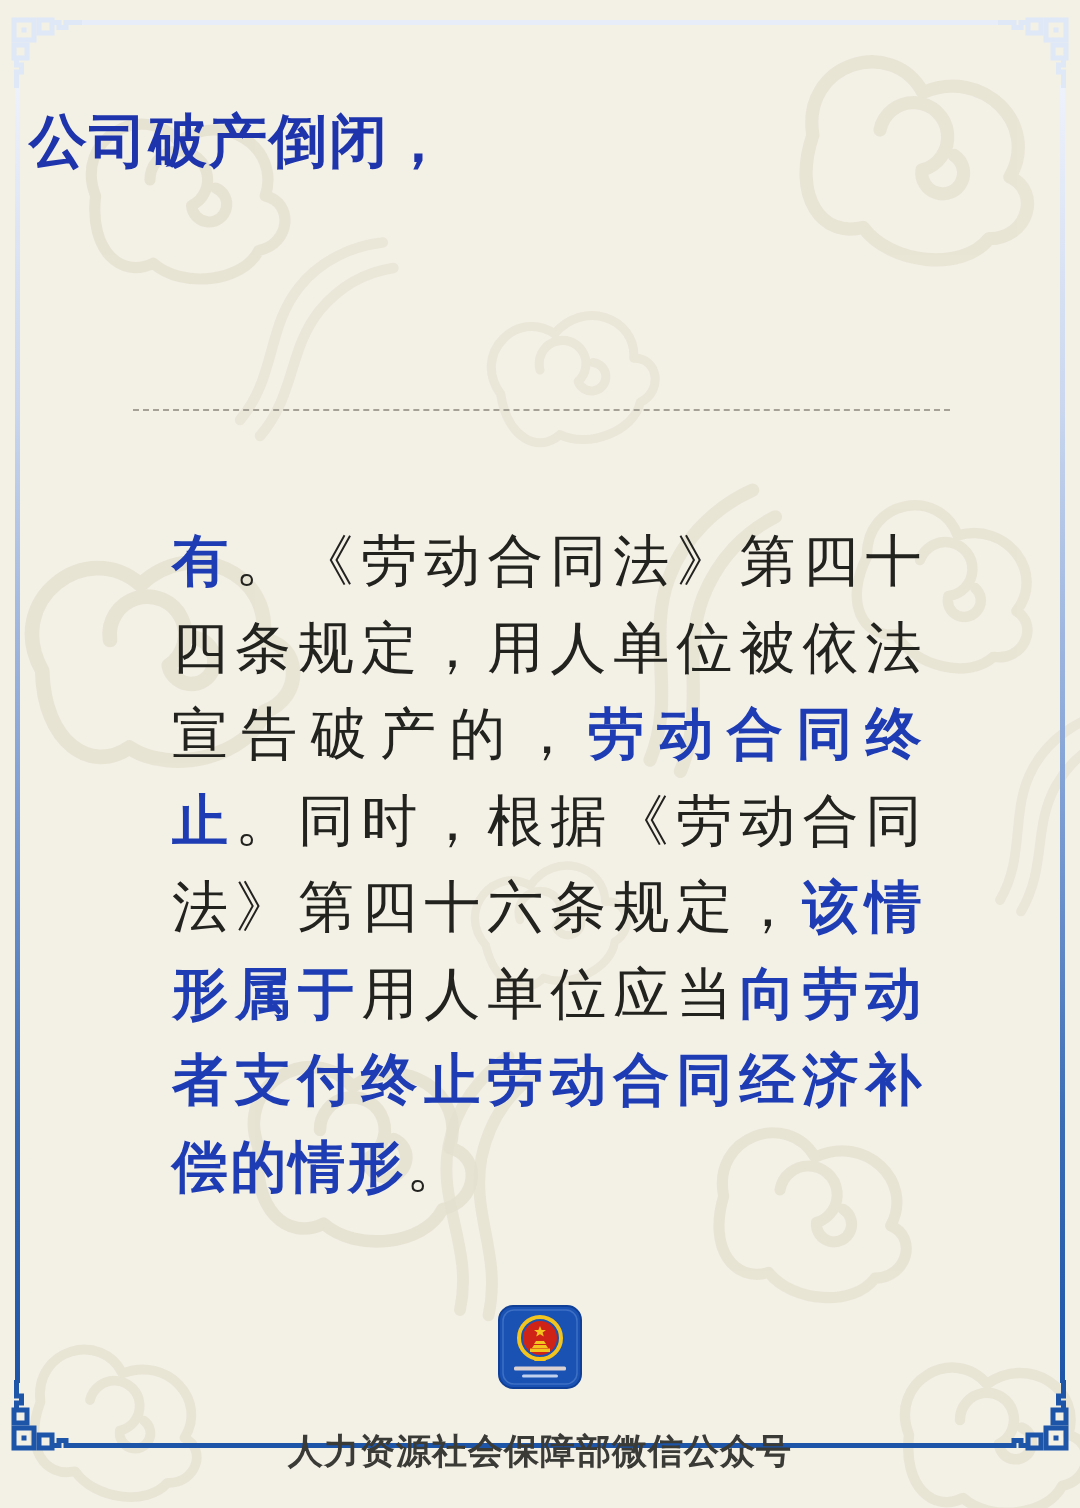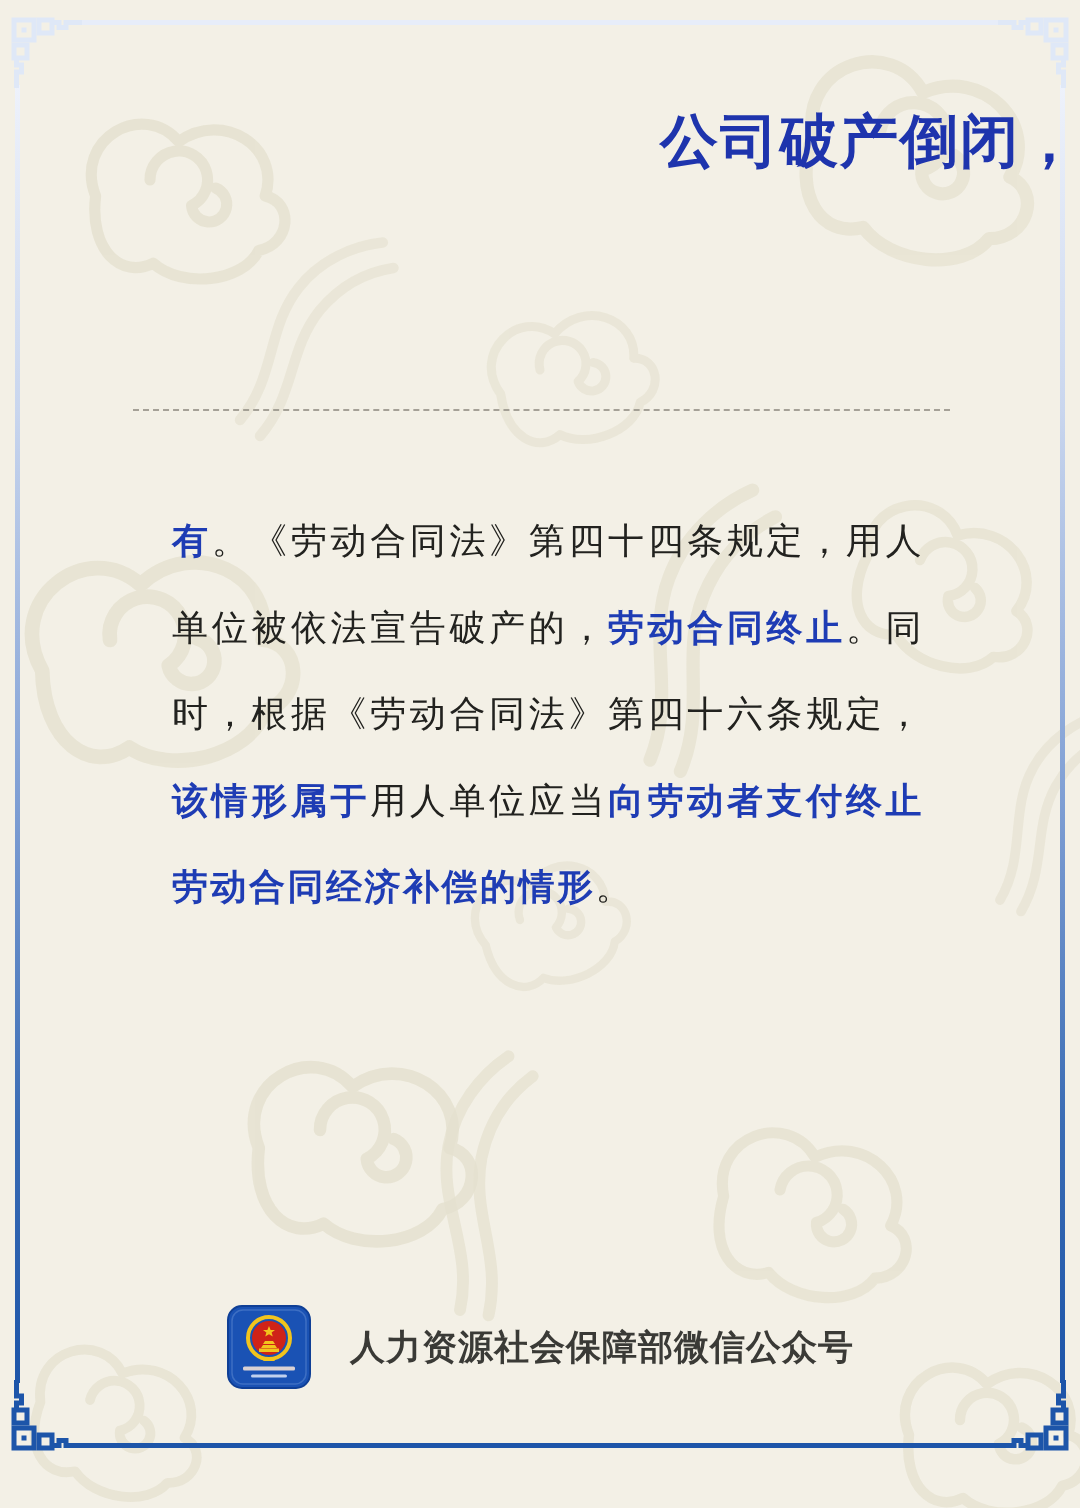--- a/index.html
+++ b/index.html
@@ -28,49 +28,50 @@
   .orn .sq-fill{stroke:none;}
   .orn-pale g{stroke:#dfe8f7;} .orn-pale .sq-fill{fill:#dfe8f7;}
   .orn-blue g{stroke:#1d55a9;} .orn-blue .sq-fill{fill:#1d55a9;}
   .orn.tl{left:2px;top:8px;}
   .orn.tr{right:2px;top:8px;transform:scaleX(-1);}
   .orn.bl{left:2px;bottom:48px;transform:scaleY(-1);}
   .orn.br{right:2px;bottom:48px;transform:scale(-1,-1);}
   
   .title{
     position:absolute;top:104px;left:0;right:0;
-    text-align:right;
+    text-align:left;
     font-family:"Liberation Serif","DejaVu Serif",serif;
     font-weight:bold;
     font-size:58px;line-height:76px;
     color:#1e34ad;
     letter-spacing:2px;
+    padding-left:29px;
   }
   
   .divider{
     position:absolute;top:409px;left:133px;right:130px;height:0;
     border-top:2px dashed #98948a;opacity:.85;
   }
   
   .bodytext{
     position:absolute;top:462px;left:172px;width:752px;
-    font-size:36px;line-height:86.5px;
+    font-size:56px;line-height:86.5px;
     color:#22221f;
     letter-spacing:2.5px;
     text-align:justify;
     text-justify:inter-character;
   }
   .bodytext .em{
     color:#1e3cb4;font-weight:bold;
     font-family:"Liberation Serif","DejaVu Serif",serif;
   }
   
   .footer{
     position:absolute;left:0;right:0;top:1304px;
-    display:flex;align-items:center;justify-content:center;gap:38px;
+    display:flex;align-items:center;justify-content:center;gap:38px;flex-direction:column;
   }
   .footer-label{
     font-size:35px;color:#3a3a36;font-weight:bold;letter-spacing:1px;
   }
   .logo{width:86px;height:86px;flex:0 0 auto;}
 </style>
 </head>
 <body>
 
 <div class="page">

